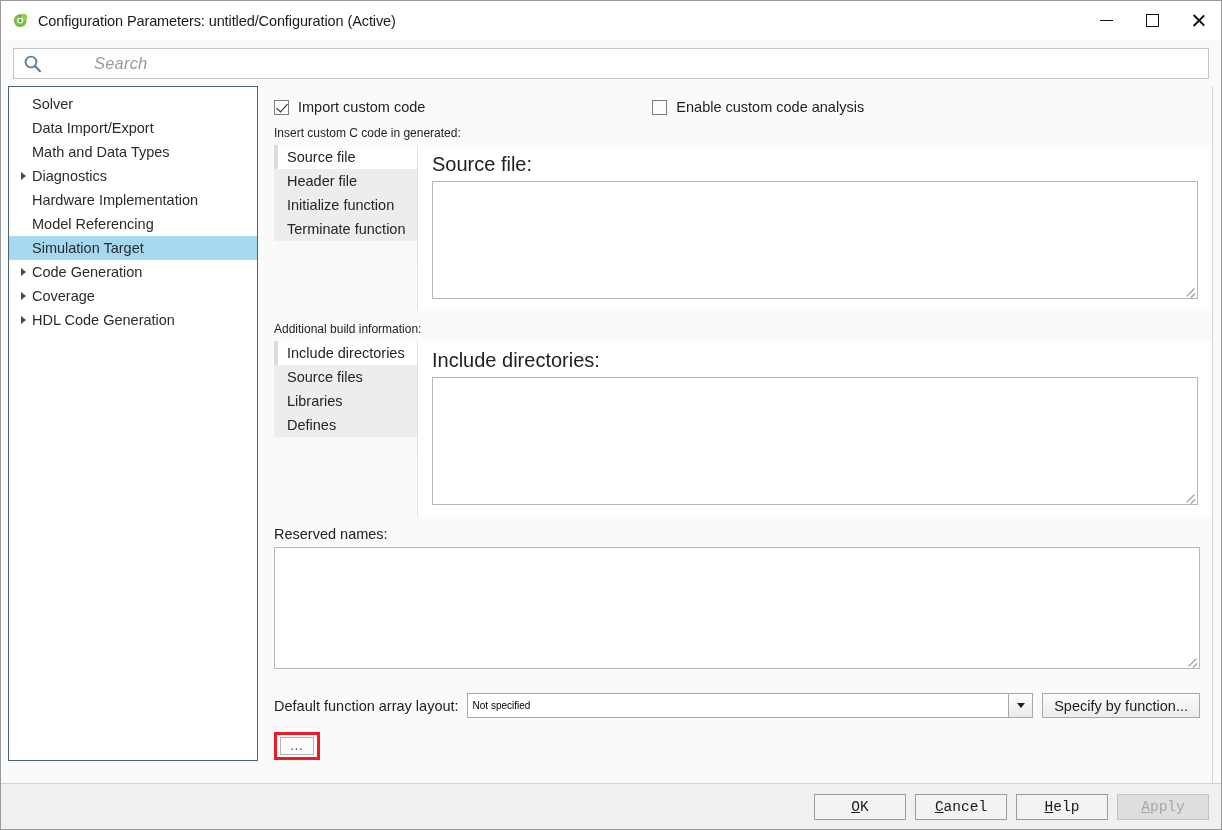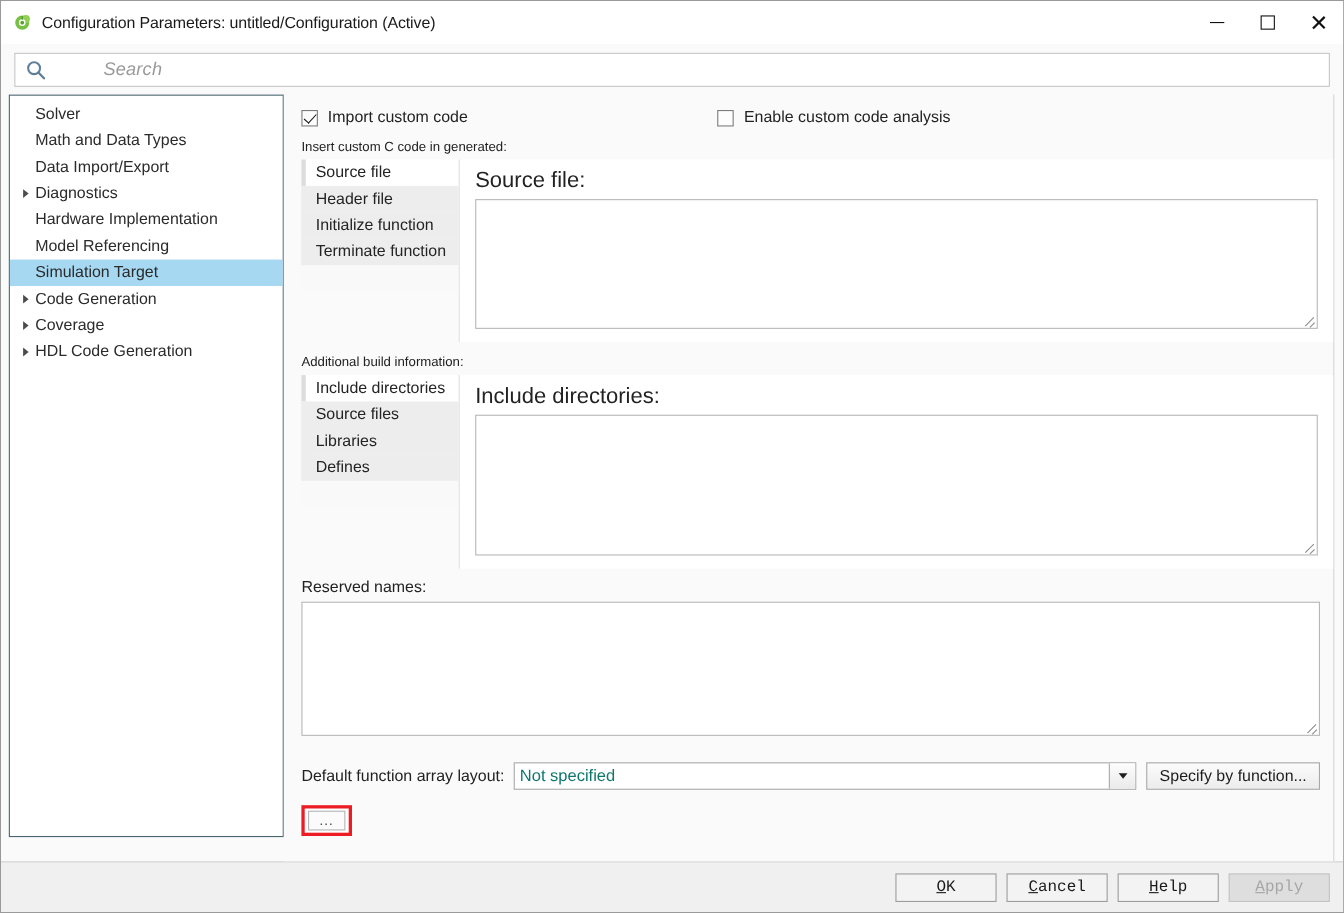--- a/index.html
+++ b/index.html
@@ -228,21 +228,21 @@
   .dd {
     flex: 1; min-width: 0; height: 25px;
     display: flex; align-items: stretch;
     border: 1px solid #a8a8a8;
     background: #ffffff;
   }
   .dd-val {
     flex: 1; min-width: 0;
     display: flex; align-items: center;
     padding-left: 5px;
-    font-size: 15px; color: #0f766e;
+    font-size: 10px; color: #000000;
     white-space: nowrap; overflow: hidden;
   }
   .dd-arrow-btn {
     width: 24px; flex: none;
     border-left: 1px solid #a8a8a8;
     background: linear-gradient(#fdfdfd, #eaeaea);
     display: flex; align-items: center; justify-content: center;
   }
   .caret {
     width: 0; height: 0;
@@ -348,25 +348,25 @@
 
   <div class="body">
 
     <div class="sidebar">
       <div class="tree-item">
         <span class="tw"></span>
         <span>Solver</span>
       </div>
       <div class="tree-item">
         <span class="tw"></span>
+        <span>Data Import/Export</span>
+      </div>
+      <div class="tree-item">
+        <span class="tw"></span>
         <span>Math and Data Types</span>
-      </div>
-      <div class="tree-item">
-        <span class="tw"></span>
-        <span>Data Import/Export</span>
       </div>
       <div class="tree-item">
         <span class="tw">
             <span class="arrow"></span>
           </span>
         <span>Diagnostics</span>
       </div>
       <div class="tree-item">
         <span class="tw"></span>
         <span>Hardware Implementation</span>

